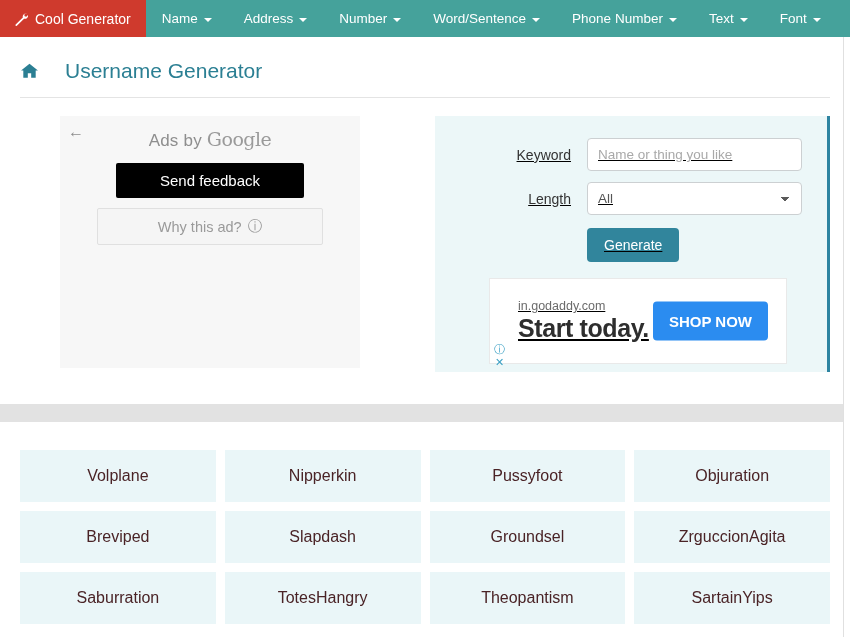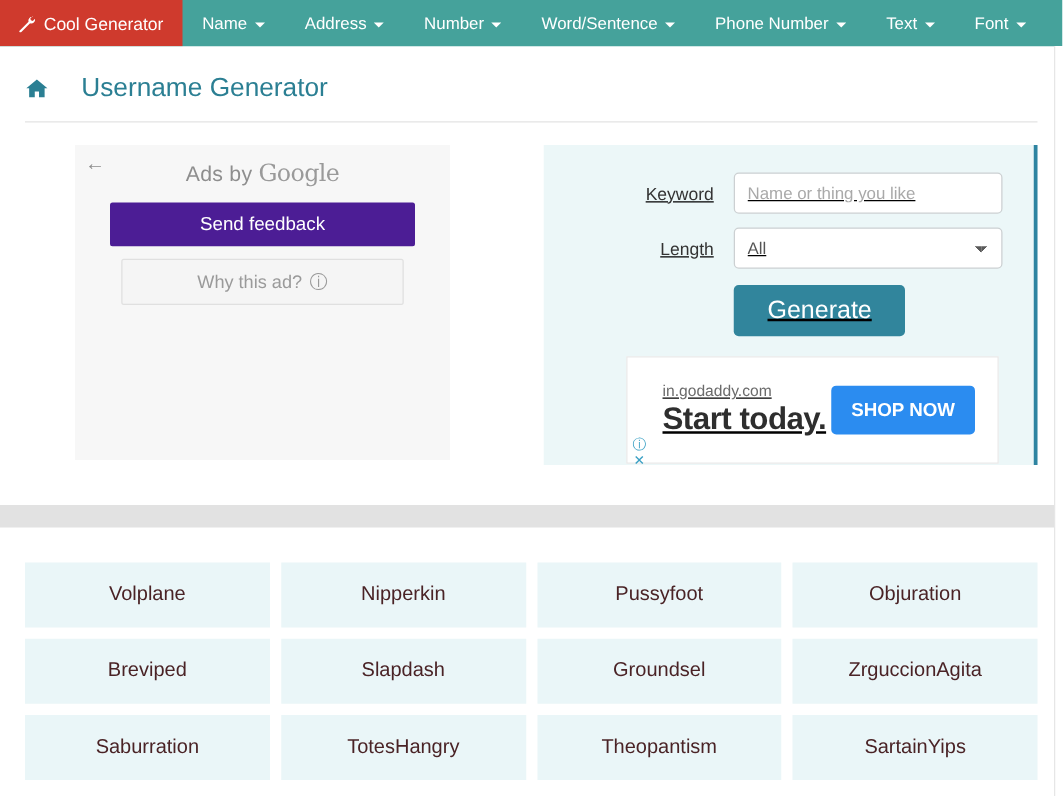--- a/index.html
+++ b/index.html
@@ -104,23 +104,23 @@
     letter-spacing: 0.2px;
   }
   .ads-by-google .g-word {
     font-family: "DejaVu Serif", serif;
     font-size: 19px;
     color: #9a9a9a;
     letter-spacing: -0.5px;
   }
   .send-feedback-btn {
     display: block;
-    width: 244px;
+    width: 188px;
     margin: 12px auto 0 auto;
-    background: #4c1d95;
+    background: #000000;
     color: #ffffff;
     border: none;
     border-radius: 2px;
     font-size: 15px;
     font-family: "Liberation Sans", sans-serif;
     padding: 9px 0;
     cursor: pointer;
   }
   .why-ad-btn {
     display: flex;
@@ -190,30 +190,30 @@
   .btn-row {
     display: flex;
     margin-top: 13px;
   }
   .btn-row .spacer { width: 130px; }
   .generate-btn {
     background: #31859c;
     color: #ffffff;
     border: none;
     border-radius: 4px;
-    font-size: 20px;
-    font-family: "Liberation Sans", sans-serif;
-    padding: 9px 27px;
+    font-size: 14px;
+    font-family: "Liberation Sans", sans-serif;
+    padding: 9px 17px;
     cursor: pointer;
   }
 
   
   .ad-godaddy {
     margin-top: 16px;
-    margin-left: 44px;
+    margin-left: 32px;
     width: 298px;
     height: 86px;
     background: #ffffff;
     border: 1px solid #e9e9e9;
     display: flex;
     align-items: center;
     position: relative;
   }
   .gd-text { padding-left: 28px; }
   .gd-domain {

